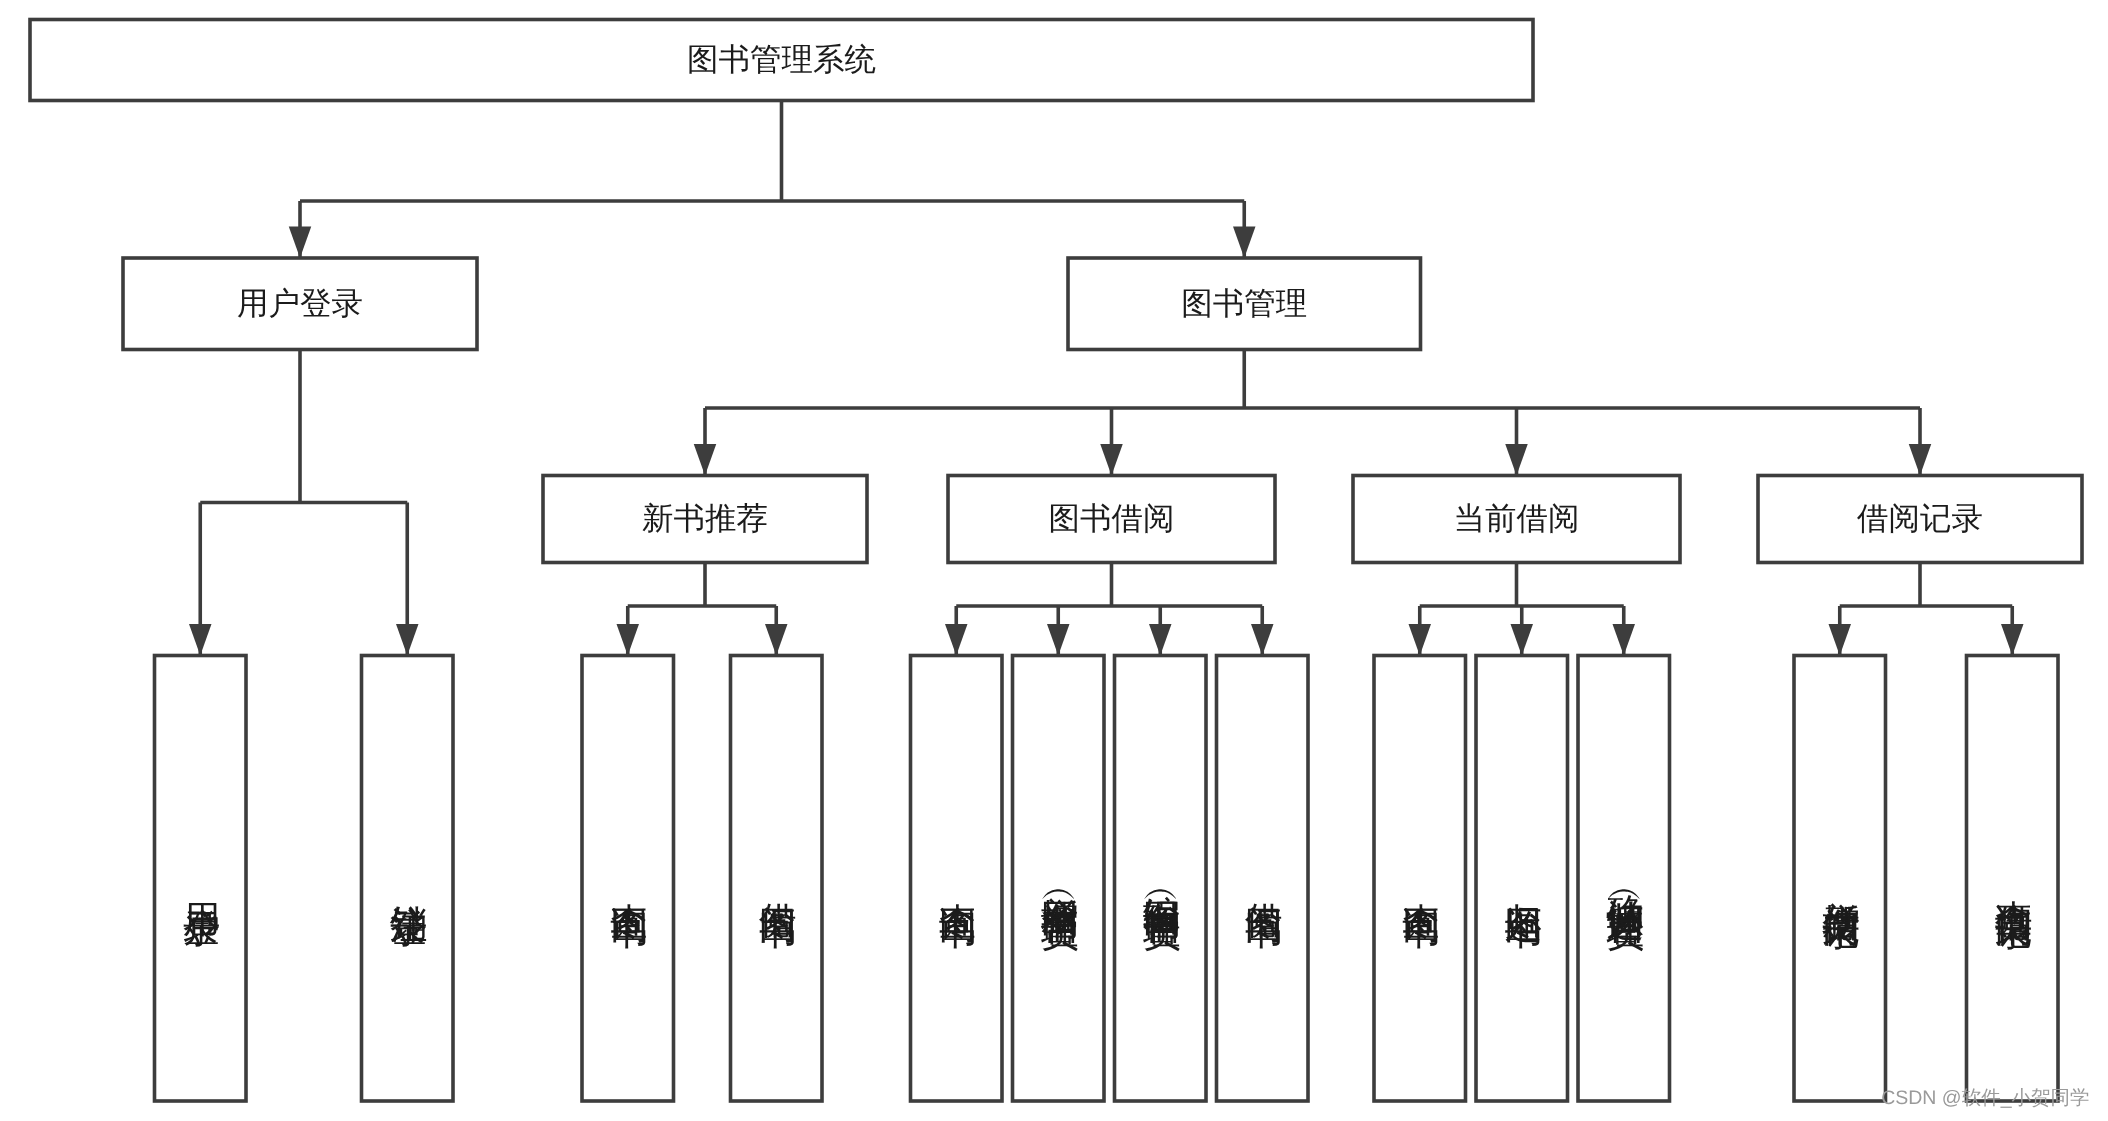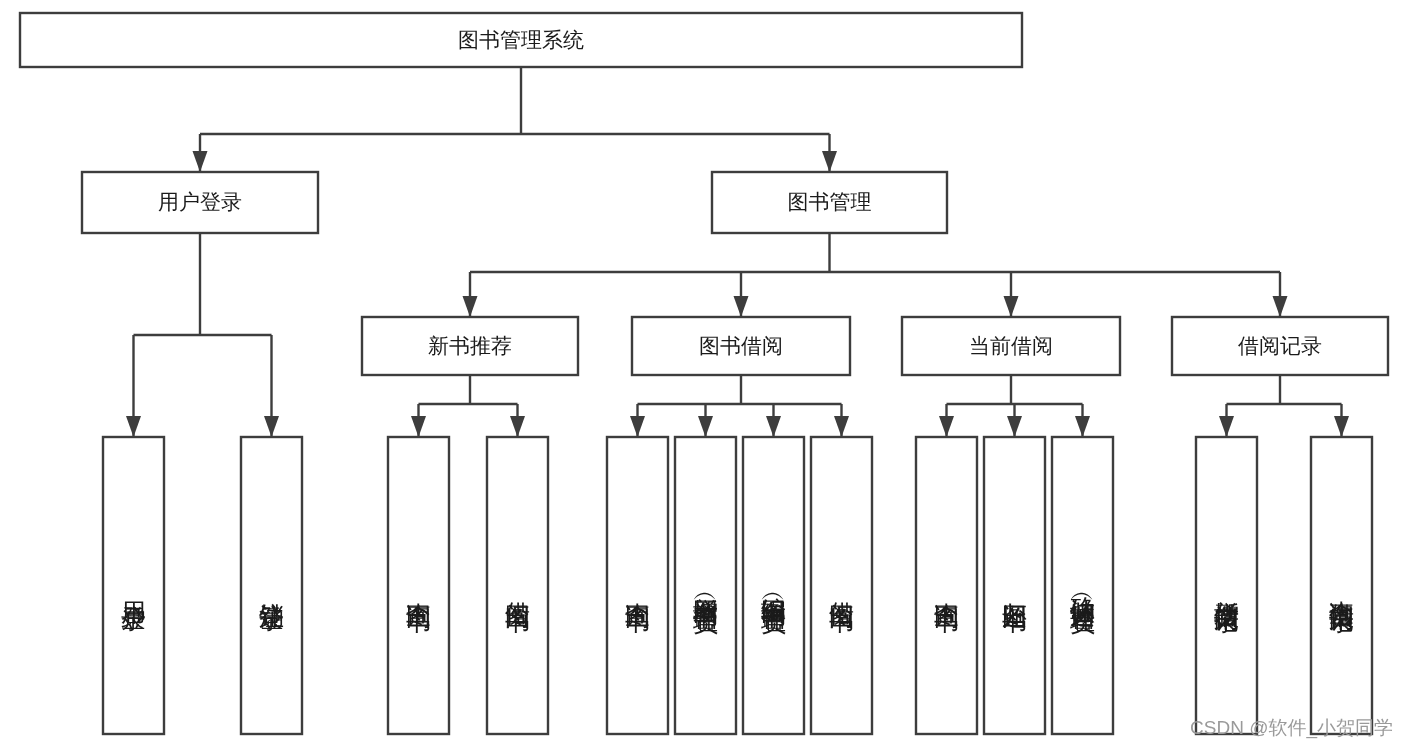--- a/index.html
+++ b/index.html
@@ -62,21 +62,21 @@
     align-items: center;
     justify-content: center;
     white-space: nowrap;
     pointer-events: none;
   }
   .watermark {
     position: absolute;
     right: 12px;
     bottom: 6px;
     font-family: "Liberation Sans", "DejaVu Sans", sans-serif;
-    font-size: 19px;
+    font-size: 13px;
     color: #9a9a9a;
     white-space: nowrap;
   }
 </style>
 </head>
 <body>
 
 <div id="diagram-root">
 
   <svg id="tree-svg" viewBox="0 0 1405 747" xmlns="http://www.w3.org/2000/svg">

